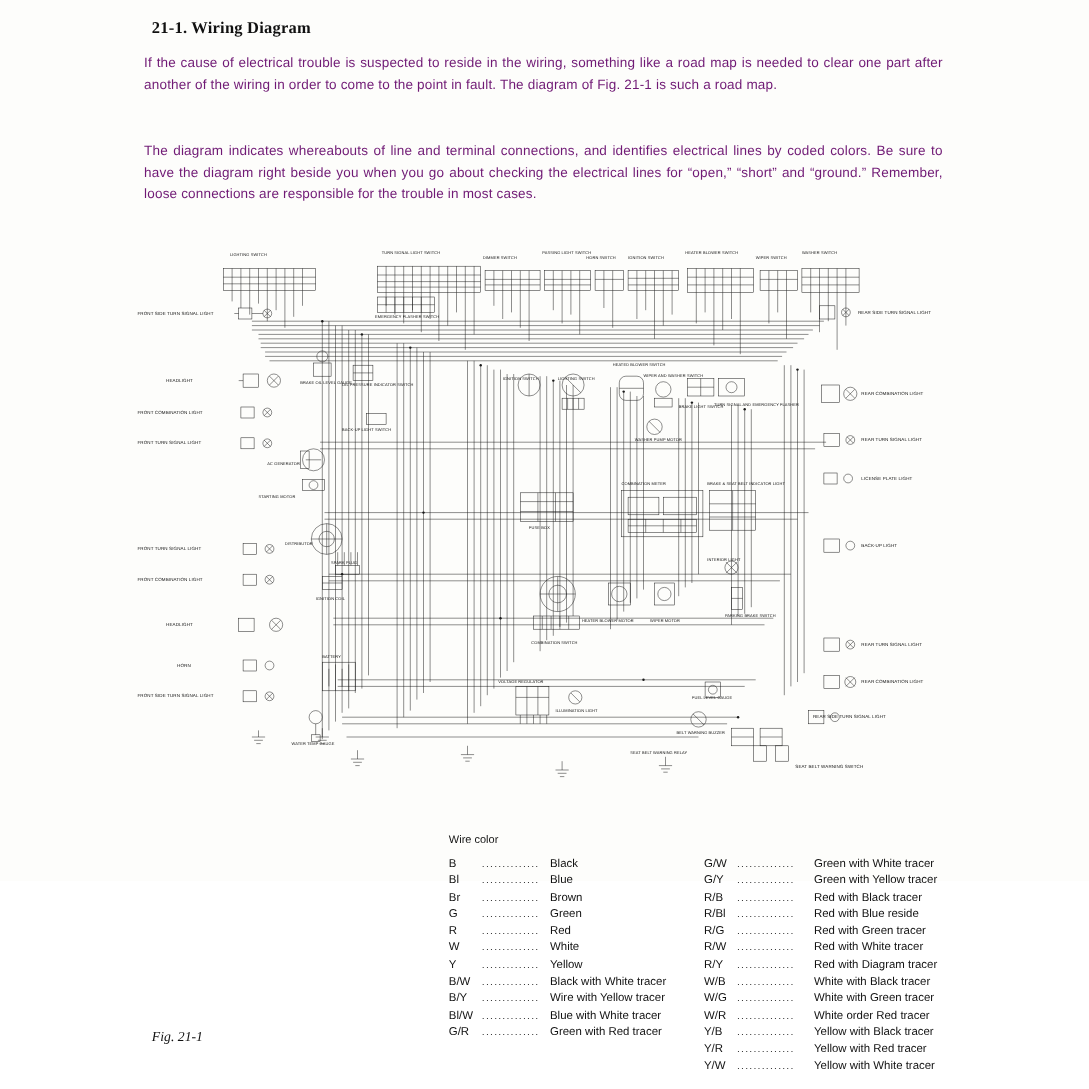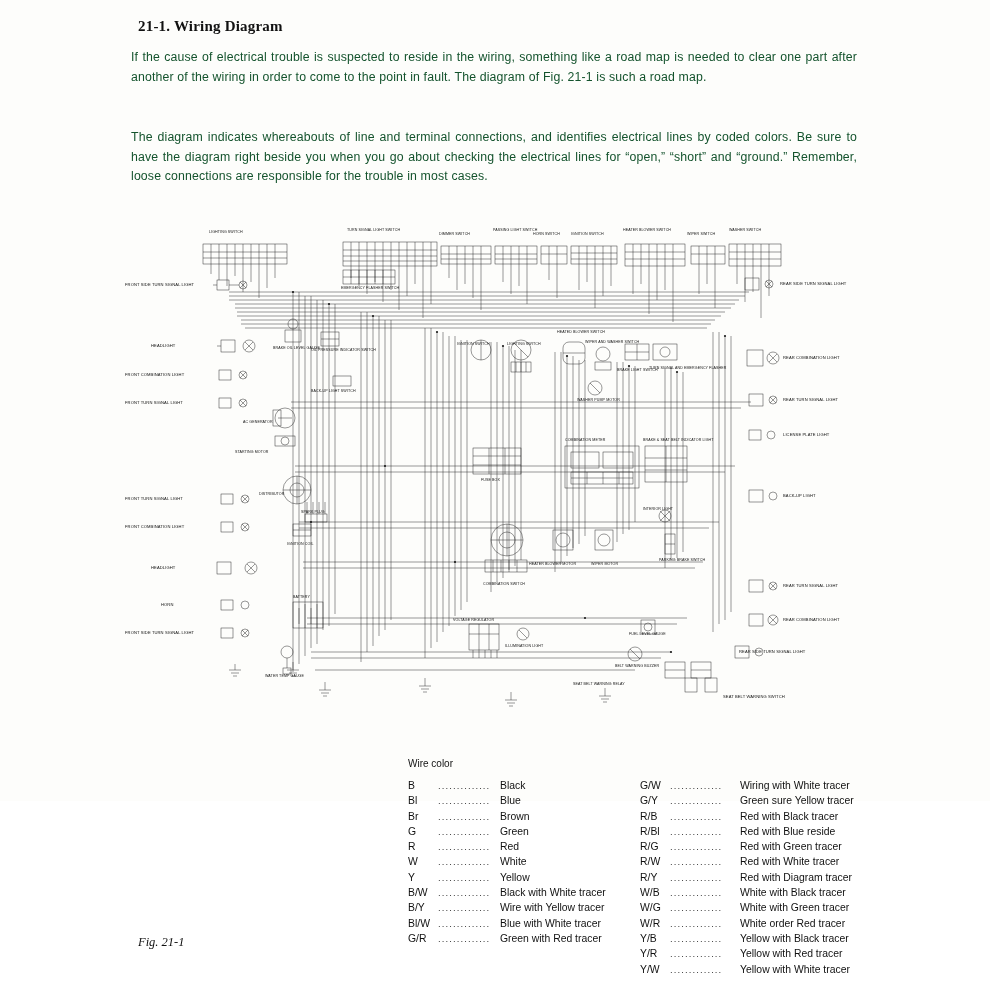--- a/index.html
+++ b/index.html
@@ -30,21 +30,21 @@
     font-weight: bold;
     font-size: 15px;
     letter-spacing: 0.2px;
   }
   .para {
     position: absolute;
     font-family: "Liberation Sans", sans-serif;
     font-size: 12.3px;
     line-height: 19.5px;
     text-align: justify;
-    color: #14532d;
+    color: #701a75;
     letter-spacing: 0.15px;
   }
   #para1 { left: 131px; top: 48px; width: 726px; }
   #para2 { left: 131px; top: 128px; width: 726px; }
 
   .figure-caption {
     position: absolute;
     left: 138px;
     top: 935px;
     font-family: Liberation Serif, serif;
@@ -515,26 +515,26 @@
         <div class="legend-row">
           <span class="legend-code">G/R</span>
           <span class="legend-dots">..............</span>
           <span class="legend-name">Green with Red tracer</span>
         </div>
       </div>
     <div class="legend-col right" id="legend-right">
         <div class="legend-row">
           <span class="legend-code">G/W</span>
           <span class="legend-dots">..............</span>
-          <span class="legend-name">Wiring with White tracer</span>
+          <span class="legend-name">Green with White tracer</span>
         </div>
         <div class="legend-row">
           <span class="legend-code">G/Y</span>
           <span class="legend-dots">..............</span>
-          <span class="legend-name">Green sure Yellow tracer</span>
+          <span class="legend-name">Green with Yellow tracer</span>
         </div>
         <div class="legend-row">
           <span class="legend-code">R/B</span>
           <span class="legend-dots">..............</span>
           <span class="legend-name">Red with Black tracer</span>
         </div>
         <div class="legend-row">
           <span class="legend-code">R/Bl</span>
           <span class="legend-dots">..............</span>
           <span class="legend-name">Red with Blue reside</span>

